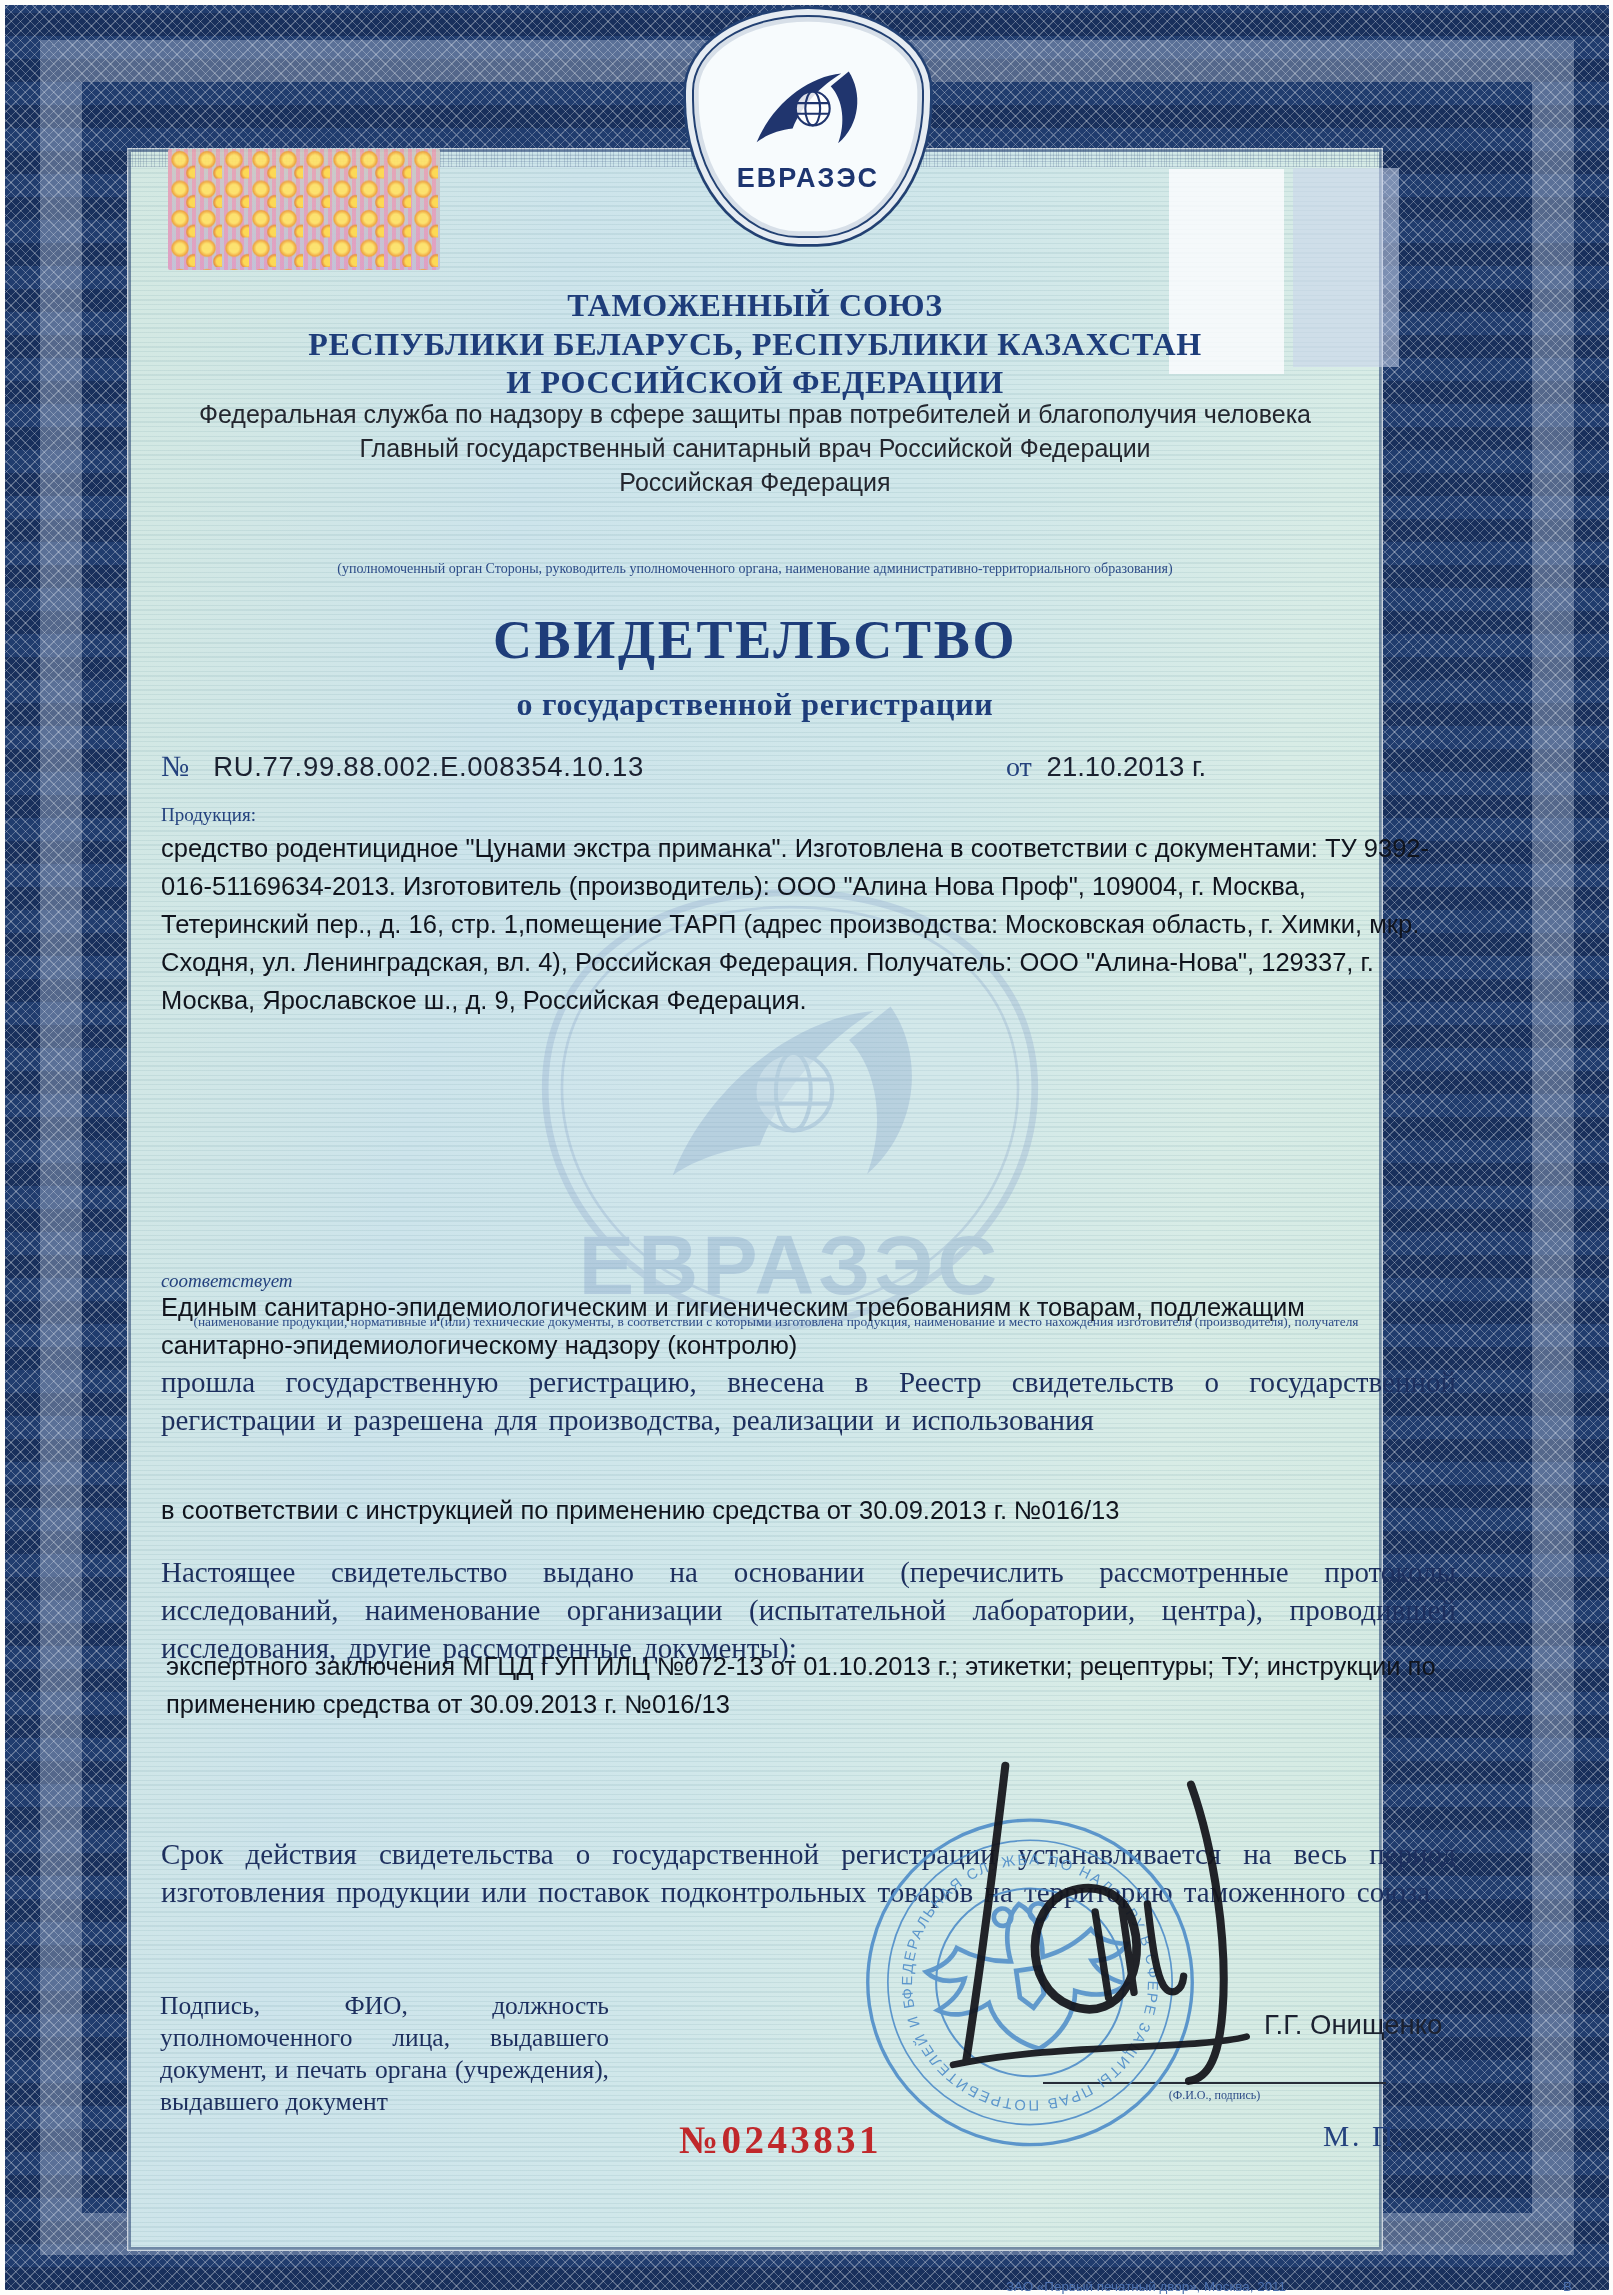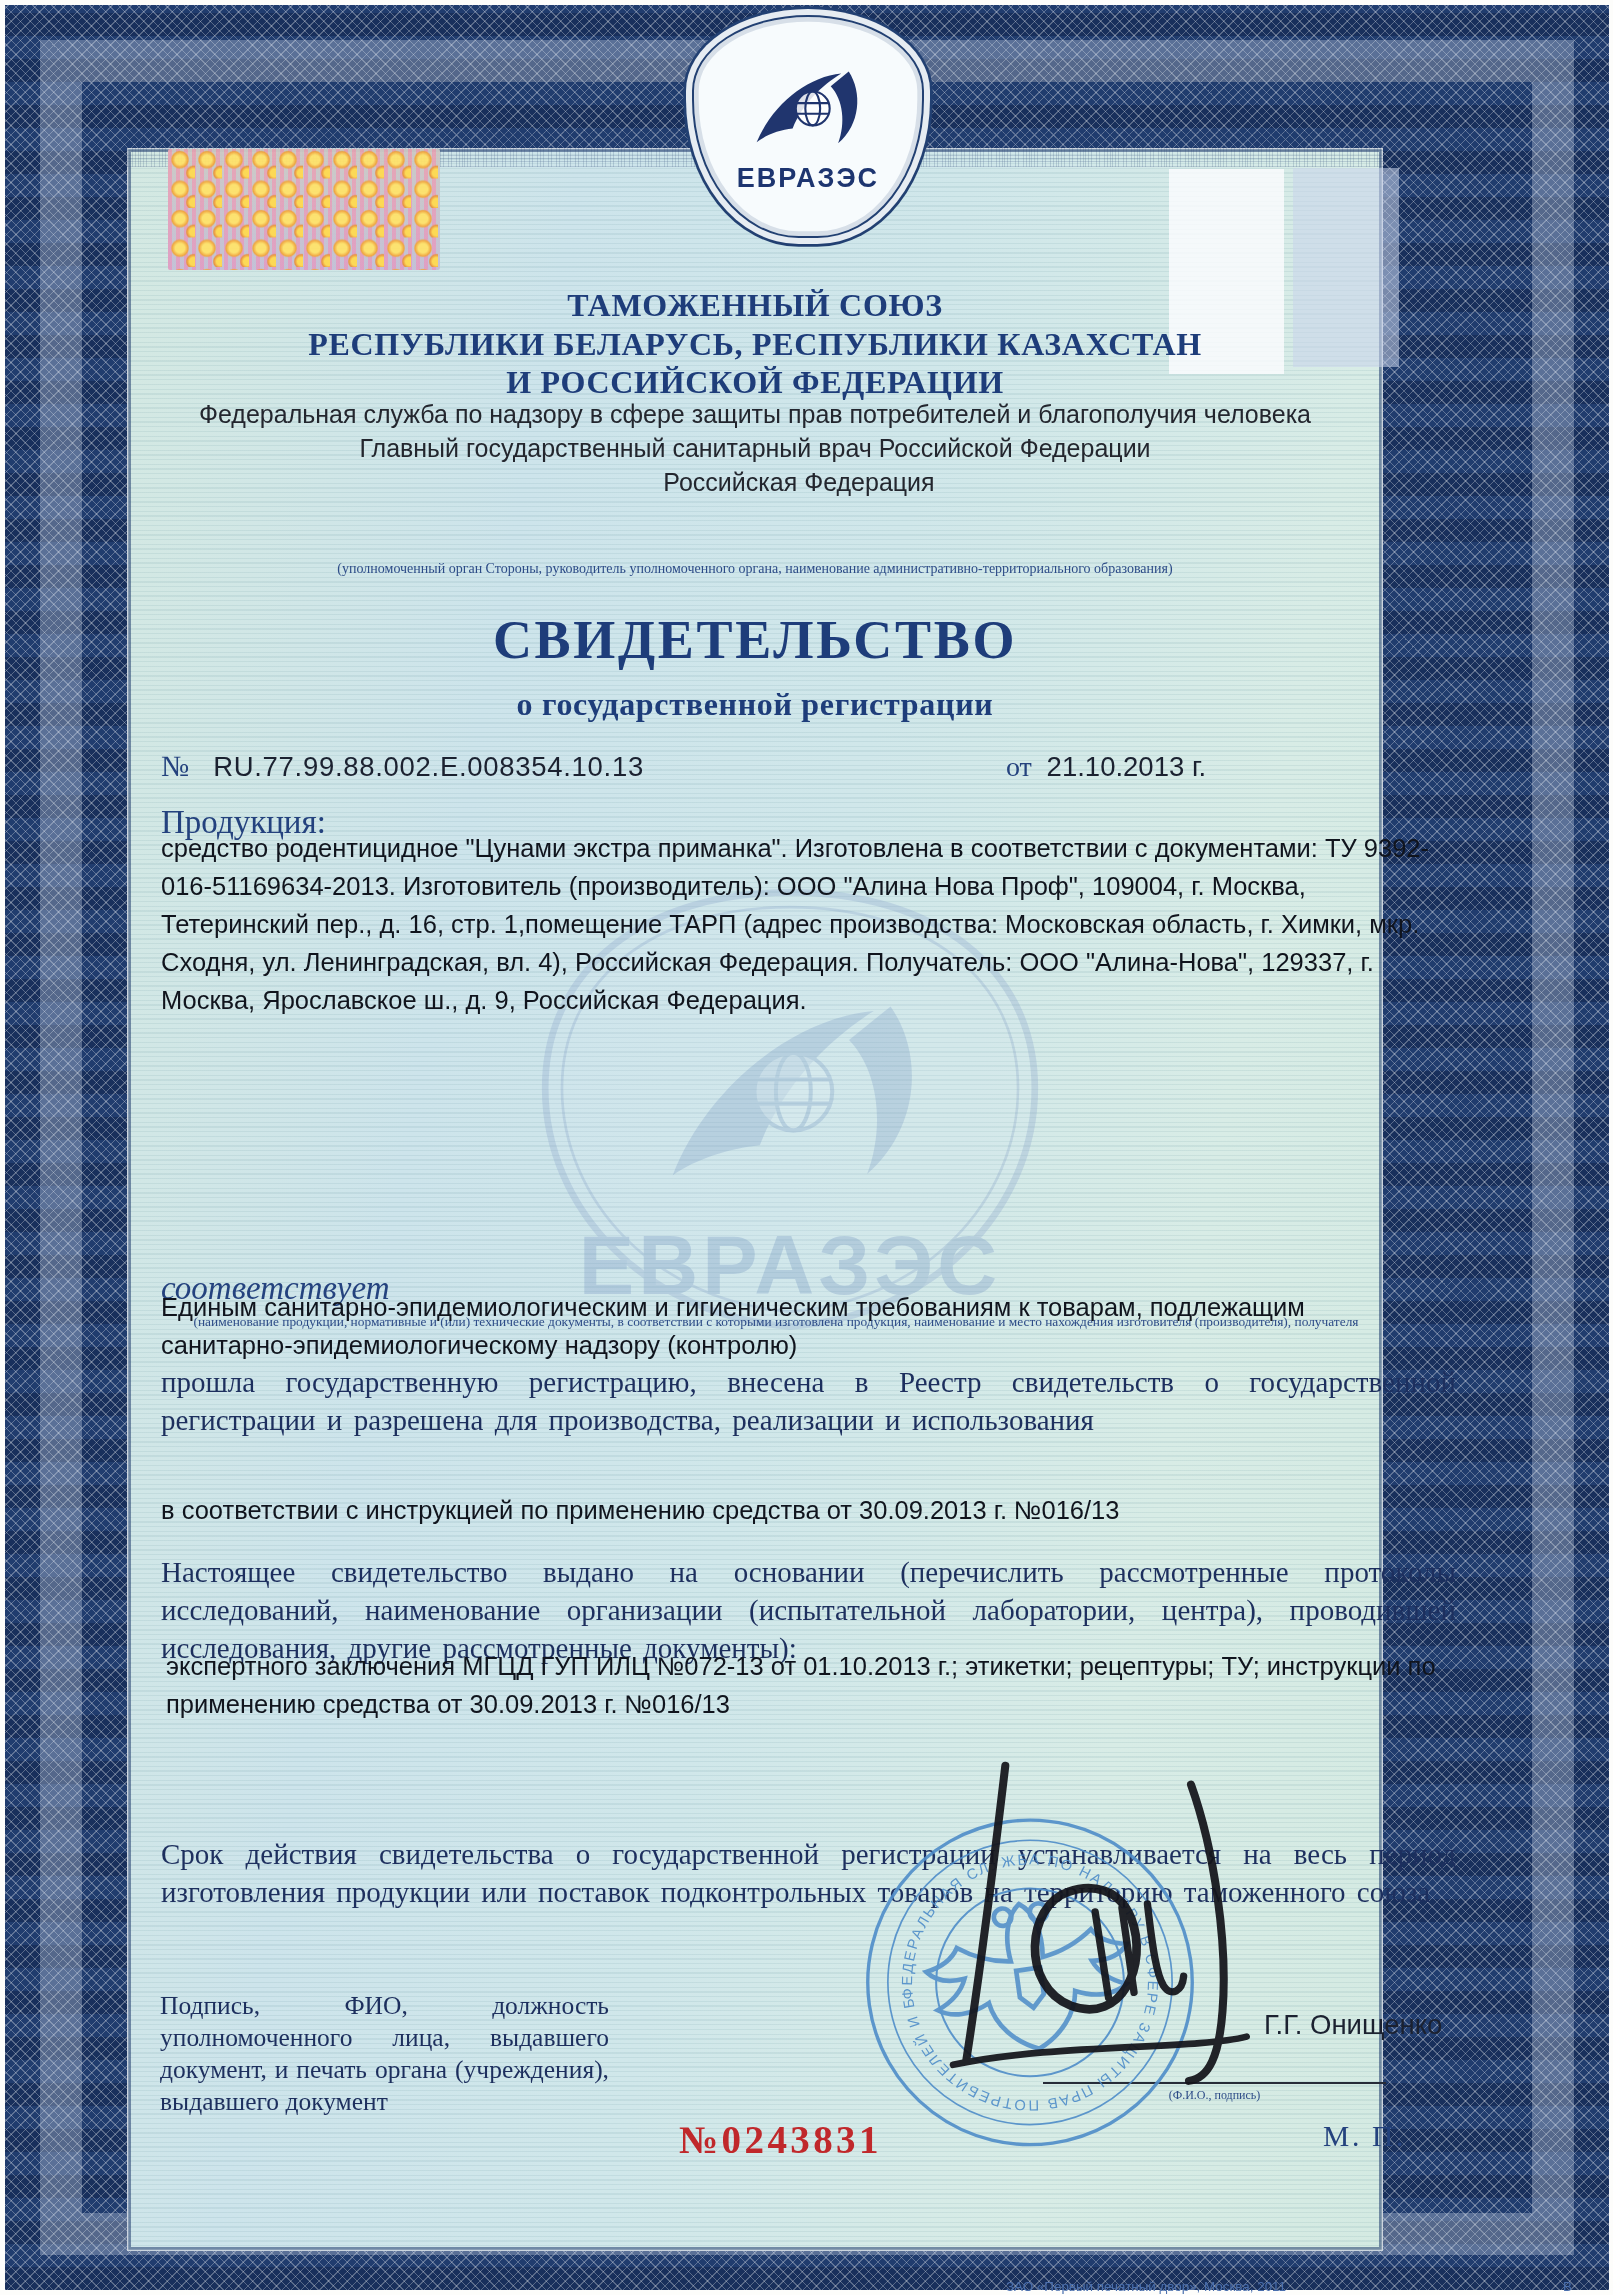--- a/index.html
+++ b/index.html
@@ -45,21 +45,21 @@
   .note{left:127px;width:1256px;text-align:center;font-size:14px;color:#2c4b87;}
   .cert-title{left:127px;width:1256px;text-align:center;font-weight:bold;color:#1e3d7a;
         font-size:54px;letter-spacing:2.7px;}
   .cert-sub{left:127px;width:1256px;text-align:center;font-weight:bold;color:#1e3d7a;
         font-size:32px;letter-spacing:0.7px;}
   .numrow{left:161px;top:750px;width:1295px;display:flex;align-items:baseline;}
   .numrow .nosign{font-size:29.5px;color:#24427e;margin-right:24px;}
   .numrow .numval{font-family:"Liberation Sans",sans-serif;font-size:27.5px;color:#1b2130;letter-spacing:0.7px;}
   .numrow .ot{font-size:28px;color:#24427e;margin-left:362px;margin-right:14.8px;}
   .numrow .dateval{font-family:"Liberation Sans",sans-serif;font-size:27.5px;color:#1b2130;}
-  .formlabel{font-size:33px;color:#24427e;}
+  .formlabel{font-size:19px;color:#24427e;}
   .typed{font-family:"Liberation Sans",sans-serif;color:#10141d;font-size:25.5px;line-height:38px;}
   .footnote{left:127px;width:1256px;text-align:center;font-size:13.4px;color:#2c4b87;}
   .serifpar{font-size:29px;color:#1d2f5e;line-height:38px;text-align:justify;word-spacing:4px;}
   .sigcap{font-size:25.5px;color:#1d2f5e;line-height:32px;text-align:justify;}
   .signame{font-family:"Liberation Sans",sans-serif;font-size:27.5px;color:#1b2130;}
   .sigline{left:1043px;top:2082px;width:343px;height:2px;background:#272c38;}
   .siglabel{left:1087px;top:2088px;width:255px;text-align:center;font-size:12px;color:#2c4b87;}
   .serial{left:679px;top:2117px;font-weight:bold;font-size:39px;letter-spacing:3.4px;color:#c0282b;}
   .mp{left:1323px;top:2120px;font-size:29.5px;color:#24427e;letter-spacing:2.7px;}
   .printer{left:1006px;top:2279px;font-family:"Liberation Sans",sans-serif;font-size:13.4px;color:#4a6fae;}
@@ -124,21 +124,21 @@
       </g>
     </svg>
     <div class="org">ЕВРАЗЭС</div>
   </div>
 
   <div class="abs hdr1" style="top:287px;">ТАМОЖЕННЫЙ СОЮЗ</div>
   <div class="abs hdr1" style="top:326px;">РЕСПУБЛИКИ БЕЛАРУСЬ, РЕСПУБЛИКИ КАЗАХСТАН</div>
   <div class="abs hdr1" style="top:364px;">И РОССИЙСКОЙ ФЕДЕРАЦИИ</div>
   <div class="abs sansline" style="top:400px;">Федеральная служба по надзору в сфере защиты прав потребителей и благополучия человека</div>
   <div class="abs sansline" style="top:434px;">Главный государственный санитарный врач Российской Федерации</div>
-  <div class="abs sansline" style="top:468px;padding-left:44px;">Российская Федерация</div>
+  <div class="abs sansline" style="top:468px;">Российская Федерация</div>
   <div class="abs note" style="top:561px;">(уполномоченный орган Стороны, руководитель уполномоченного органа, наименование административно-территориального образования)</div>
 
   <div class="abs cert-title" style="top:609px;">СВИДЕТЕЛЬСТВО</div>
   <div class="abs cert-sub" style="top:686px;">о государственной регистрации</div>
 
   <div class="abs numrow">
     <span class="nosign">№</span>
     <span class="numval">RU.77.99.88.002.Е.008354.10.13</span>
     <span class="ot">от</span>
     <span class="dateval">21.10.2013 г.</span>

